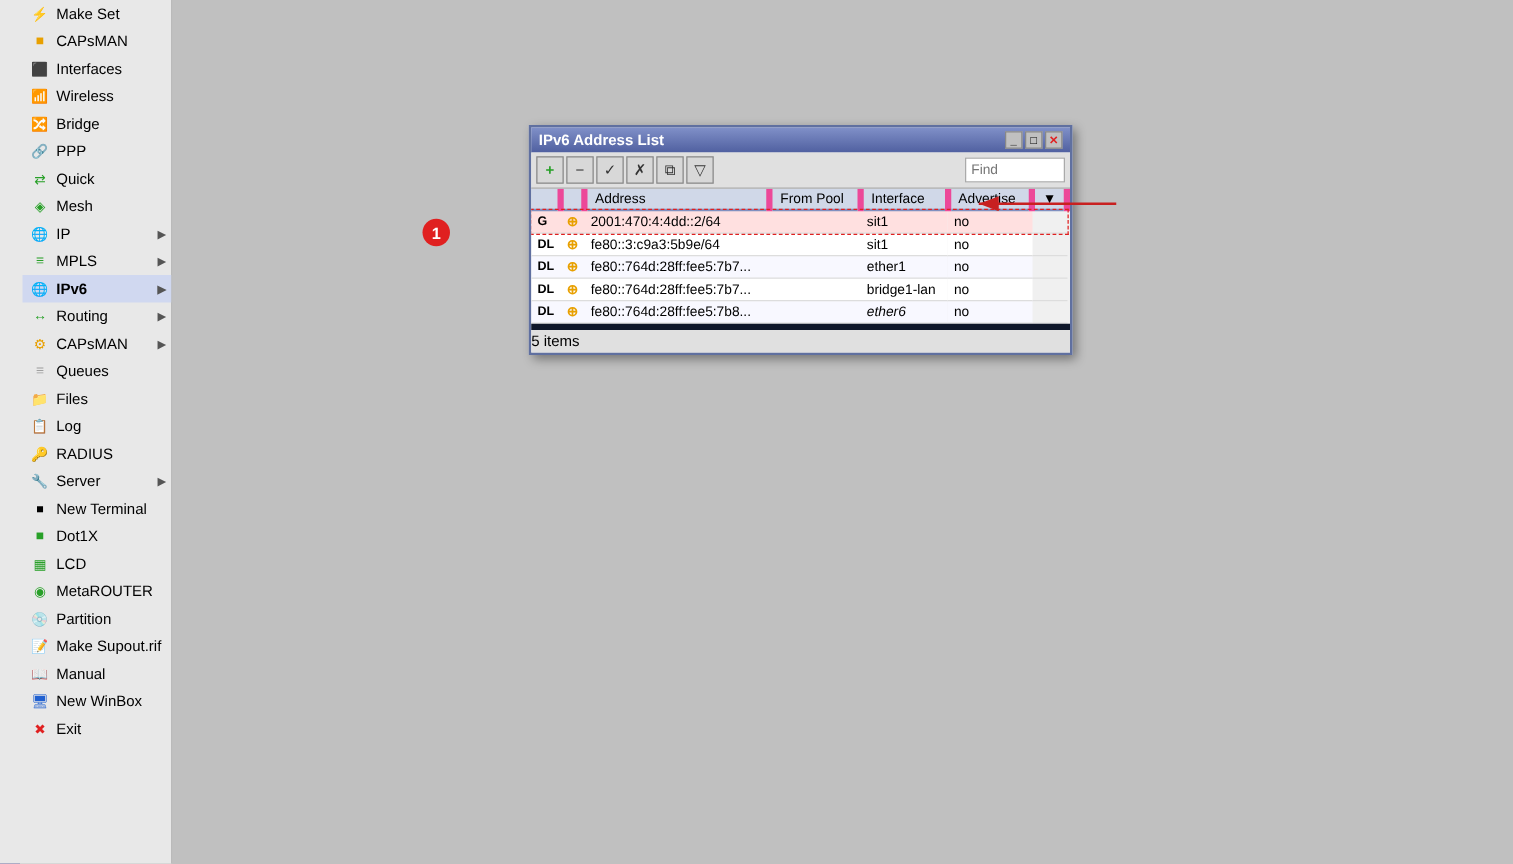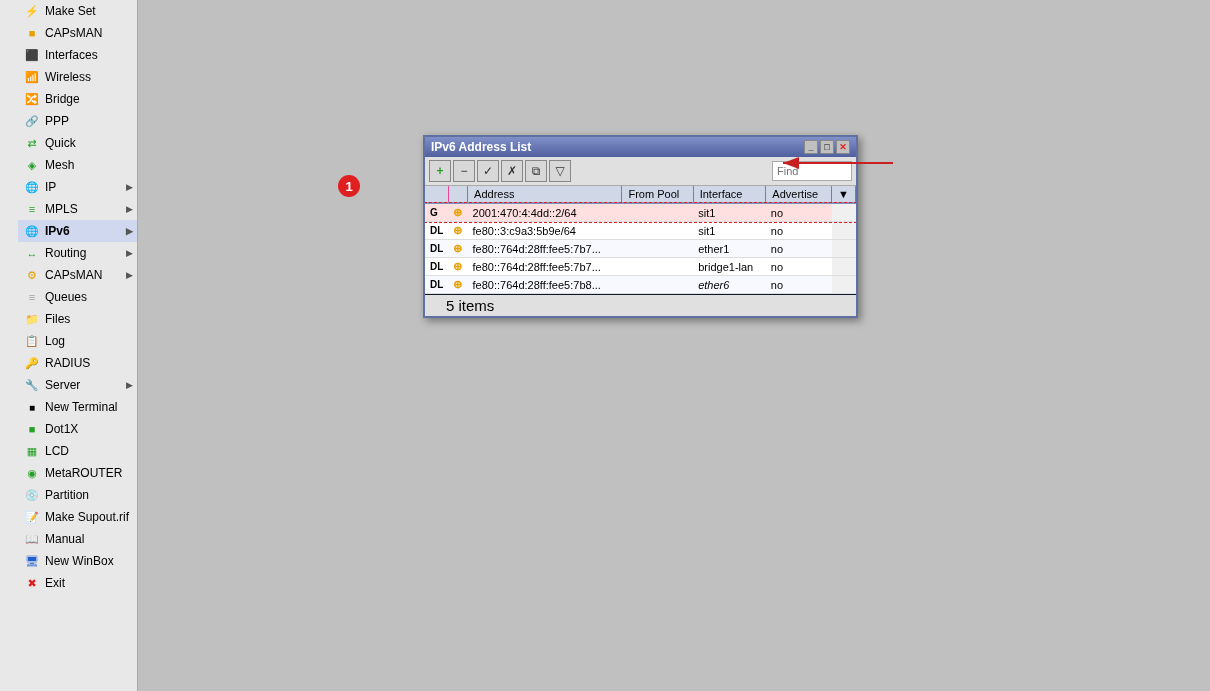--- a/index.html
+++ b/index.html
@@ -140,21 +140,20 @@
 
     
     #ipv6-window {
       position: absolute;
       left: 285px;
       top: 100px;
       width: 435px;
       background: #f0f0f0;
       border: 2px solid #6070a0;
       box-shadow: 3px 3px 8px rgba(0,0,0,0.4);
-      margin-top: 35px;
     }
     #ipv6-titlebar {
       background: linear-gradient(to bottom, #8090c8, #5060a0);
       color: #fff;
       padding: 3px 6px;
       display: flex;
       align-items: center;
       justify-content: space-between;
       font-size: 12px;
       font-weight: bold;
@@ -212,21 +211,21 @@
       width: 100%;
       border-collapse: collapse;
       font-size: 11px;
     }
     #ipv6-table thead tr {
       background: #d0d8e8;
     }
     #ipv6-table thead th {
       padding: 2px 6px;
       text-align: left;
-      border-right: 1px solid #ec4899;
+      border-right: 5px solid #ec4899;
       border-bottom: 2px solid #8090c0;
       font-weight: normal;
       color: #000;
       white-space: nowrap;
     }
     #ipv6-table tbody tr {
       background: #fff;
       border-bottom: 1px solid #ddd;
     }
     #ipv6-table tbody td {
@@ -235,23 +234,23 @@
       color: #000;
     }
     .cell-flag {
       font-size: 10px;
       color: #555;
       font-weight: bold;
     }
 
     #ipv6-statusbar {
       background: #e0e0e0;
-      border-top: 1px solid #0f172a;
-      padding: 2px 21px;
-      font-size: 15px;
+      border-top: 5px solid #0f172a;
+      padding: 2px 0;
+      font-size: 12px;
       color: #000;
     }
 
     
     #annotation-balloon {
       position: absolute;
       left: 680px;
       top: 90px;
       background: #ffffc0;
       border: 2px solid #c8a000;

